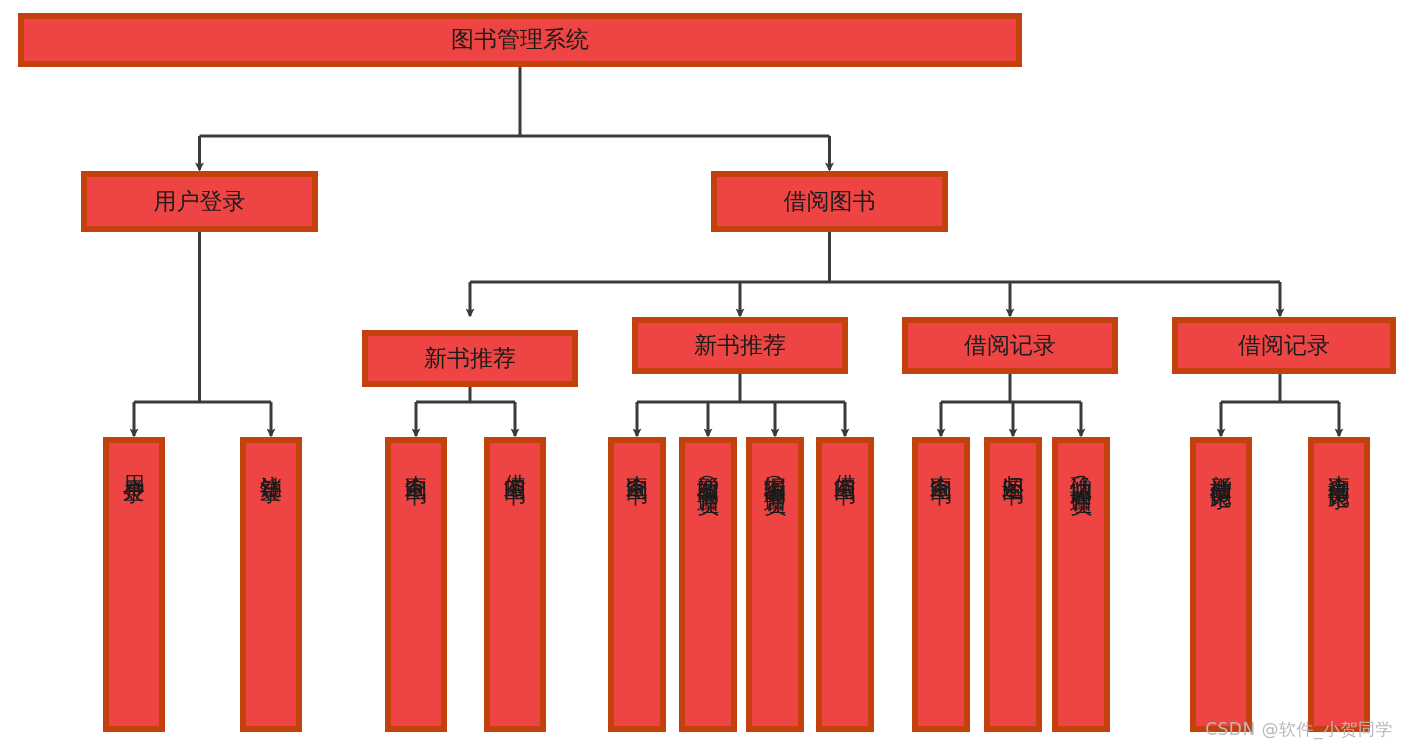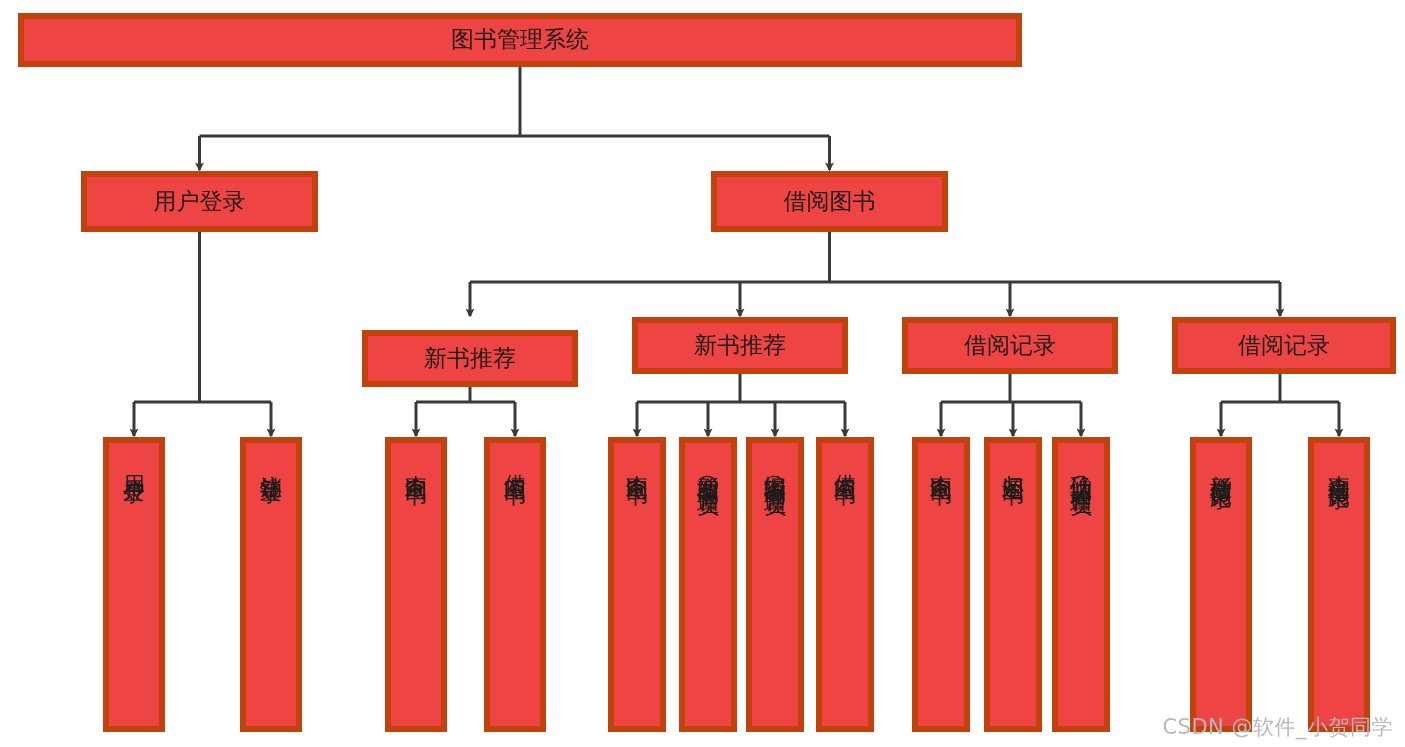--- a/index.html
+++ b/index.html
@@ -59,21 +59,21 @@
     text-orientation: upright;
     font-size: 22px;
     line-height: 1.0;
     letter-spacing: 3px;
     white-space: nowrap;
   }
   #watermark {
     position: absolute;
     right: 12px;
     bottom: 6px;
-    font-size: 21px;
+    font-size: 17px;
     color: #b9b9b9;
     letter-spacing: 0.5px;
     white-space: nowrap;
   }
 </style>
 </head>
 <body>
 
 <div id="diagram-root">
 

